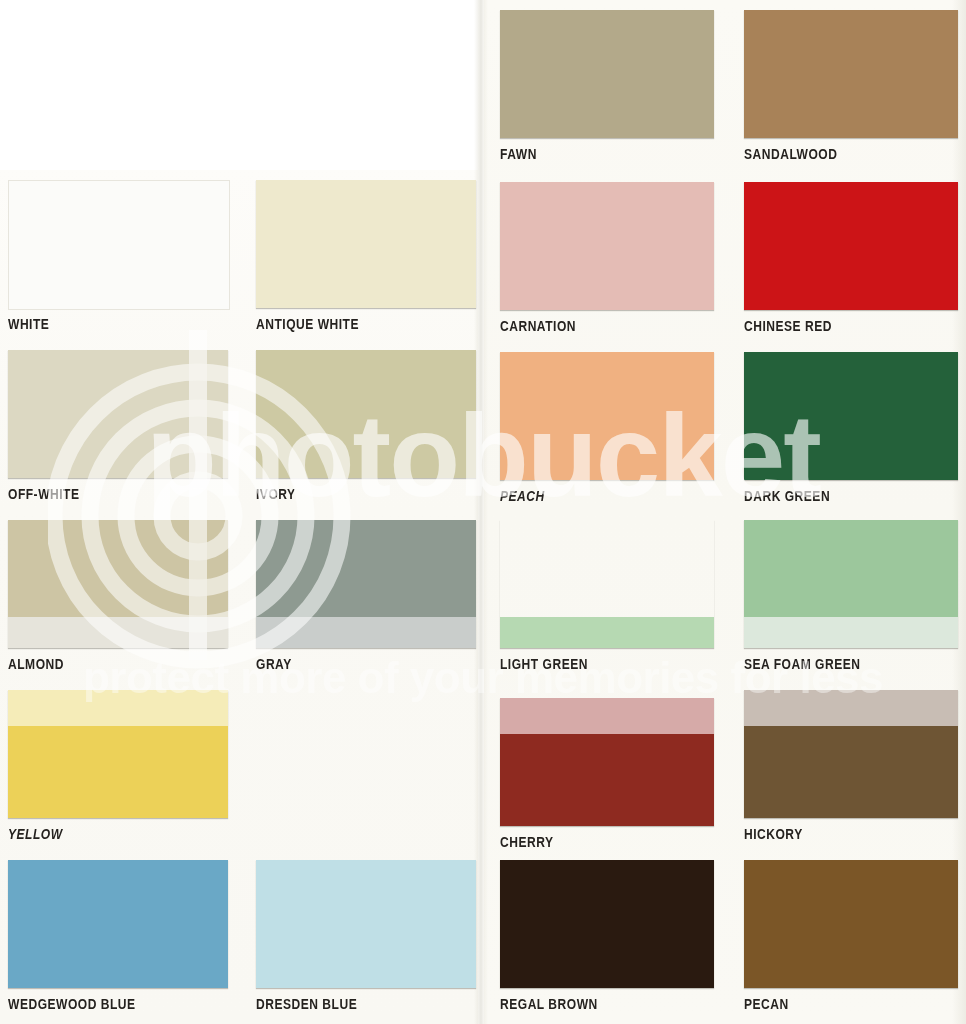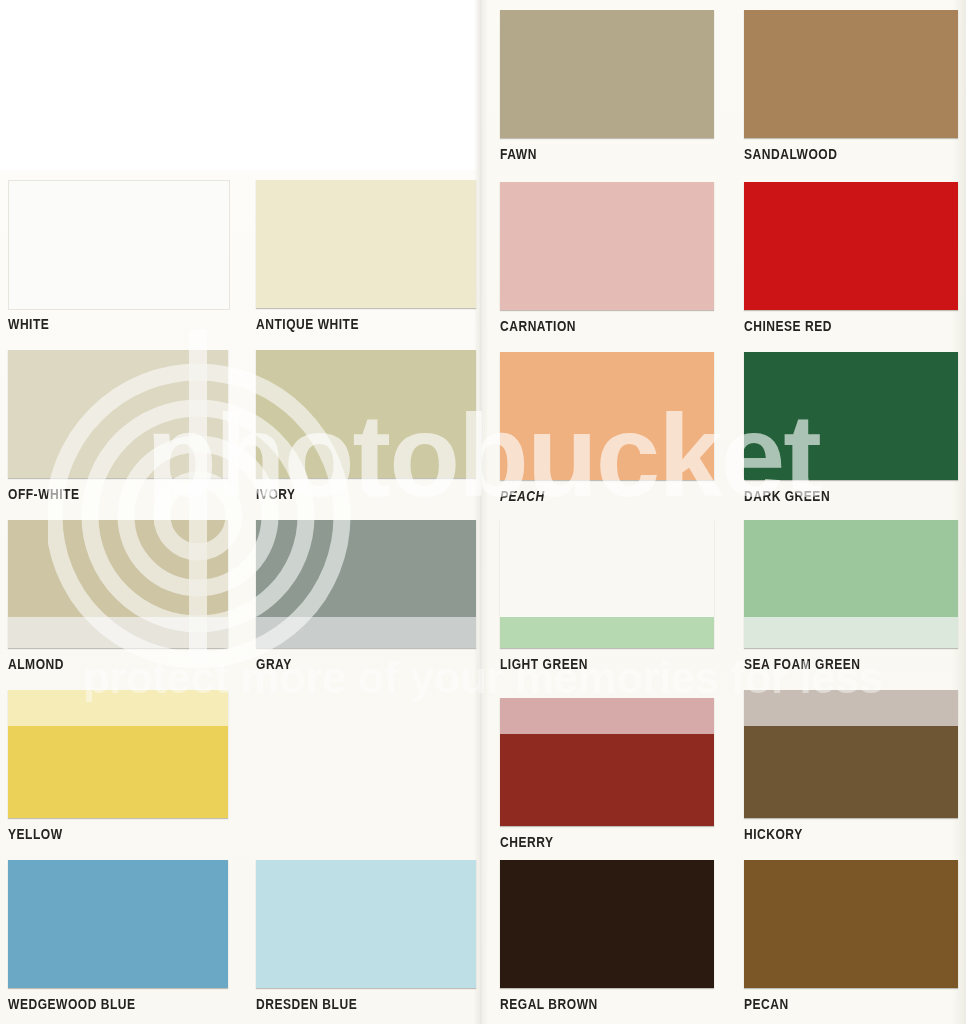--- a/index.html
+++ b/index.html
@@ -182,21 +182,21 @@
         </div>
         <div class="label">LIGHT GREEN</div>
       </div>
       <div class="cell" style="left: 744px; top: 520px; width: 214px; height: 168px;">
         <div class="chip" style="height: 128px;">
           <div class="band-main" style="top: 0px; height: 76%; background: rgb(156, 199, 156);"></div>
           <div class="band-bot" style="top: 76%; height: 24%; background: rgb(220, 232, 220);"></div>
         </div>
         <div class="label">SEA FOAM GREEN</div>
       </div>
-      <div class="cell" style="left: 8px; top: 690px; width: 220px; height: 168px;">
+      <div class="cell" style="left: 8px; top: 690px; width: 220px; height: 168px; font-style: italic;">
         <div class="chip" style="height: 128px;">
           <div class="band-top" style="top: 0px; height: 28%; background: rgb(245, 236, 184);"></div>
           <div class="band-main" style="top: 28%; height: 72%; background: rgb(236, 209, 88);"></div>
         </div>
         <div class="label">YELLOW</div>
       </div>
       <div class="cell" style="left: 500px; top: 690px; width: 214px; height: 168px; margin-top: 8px;">
         <div class="chip" style="height: 128px;">
           <div class="band-top" style="top: 0px; height: 28%; background: rgb(214, 170, 168);"></div>
           <div class="band-main" style="top: 28%; height: 72%; background: rgb(142, 42, 32);"></div>

